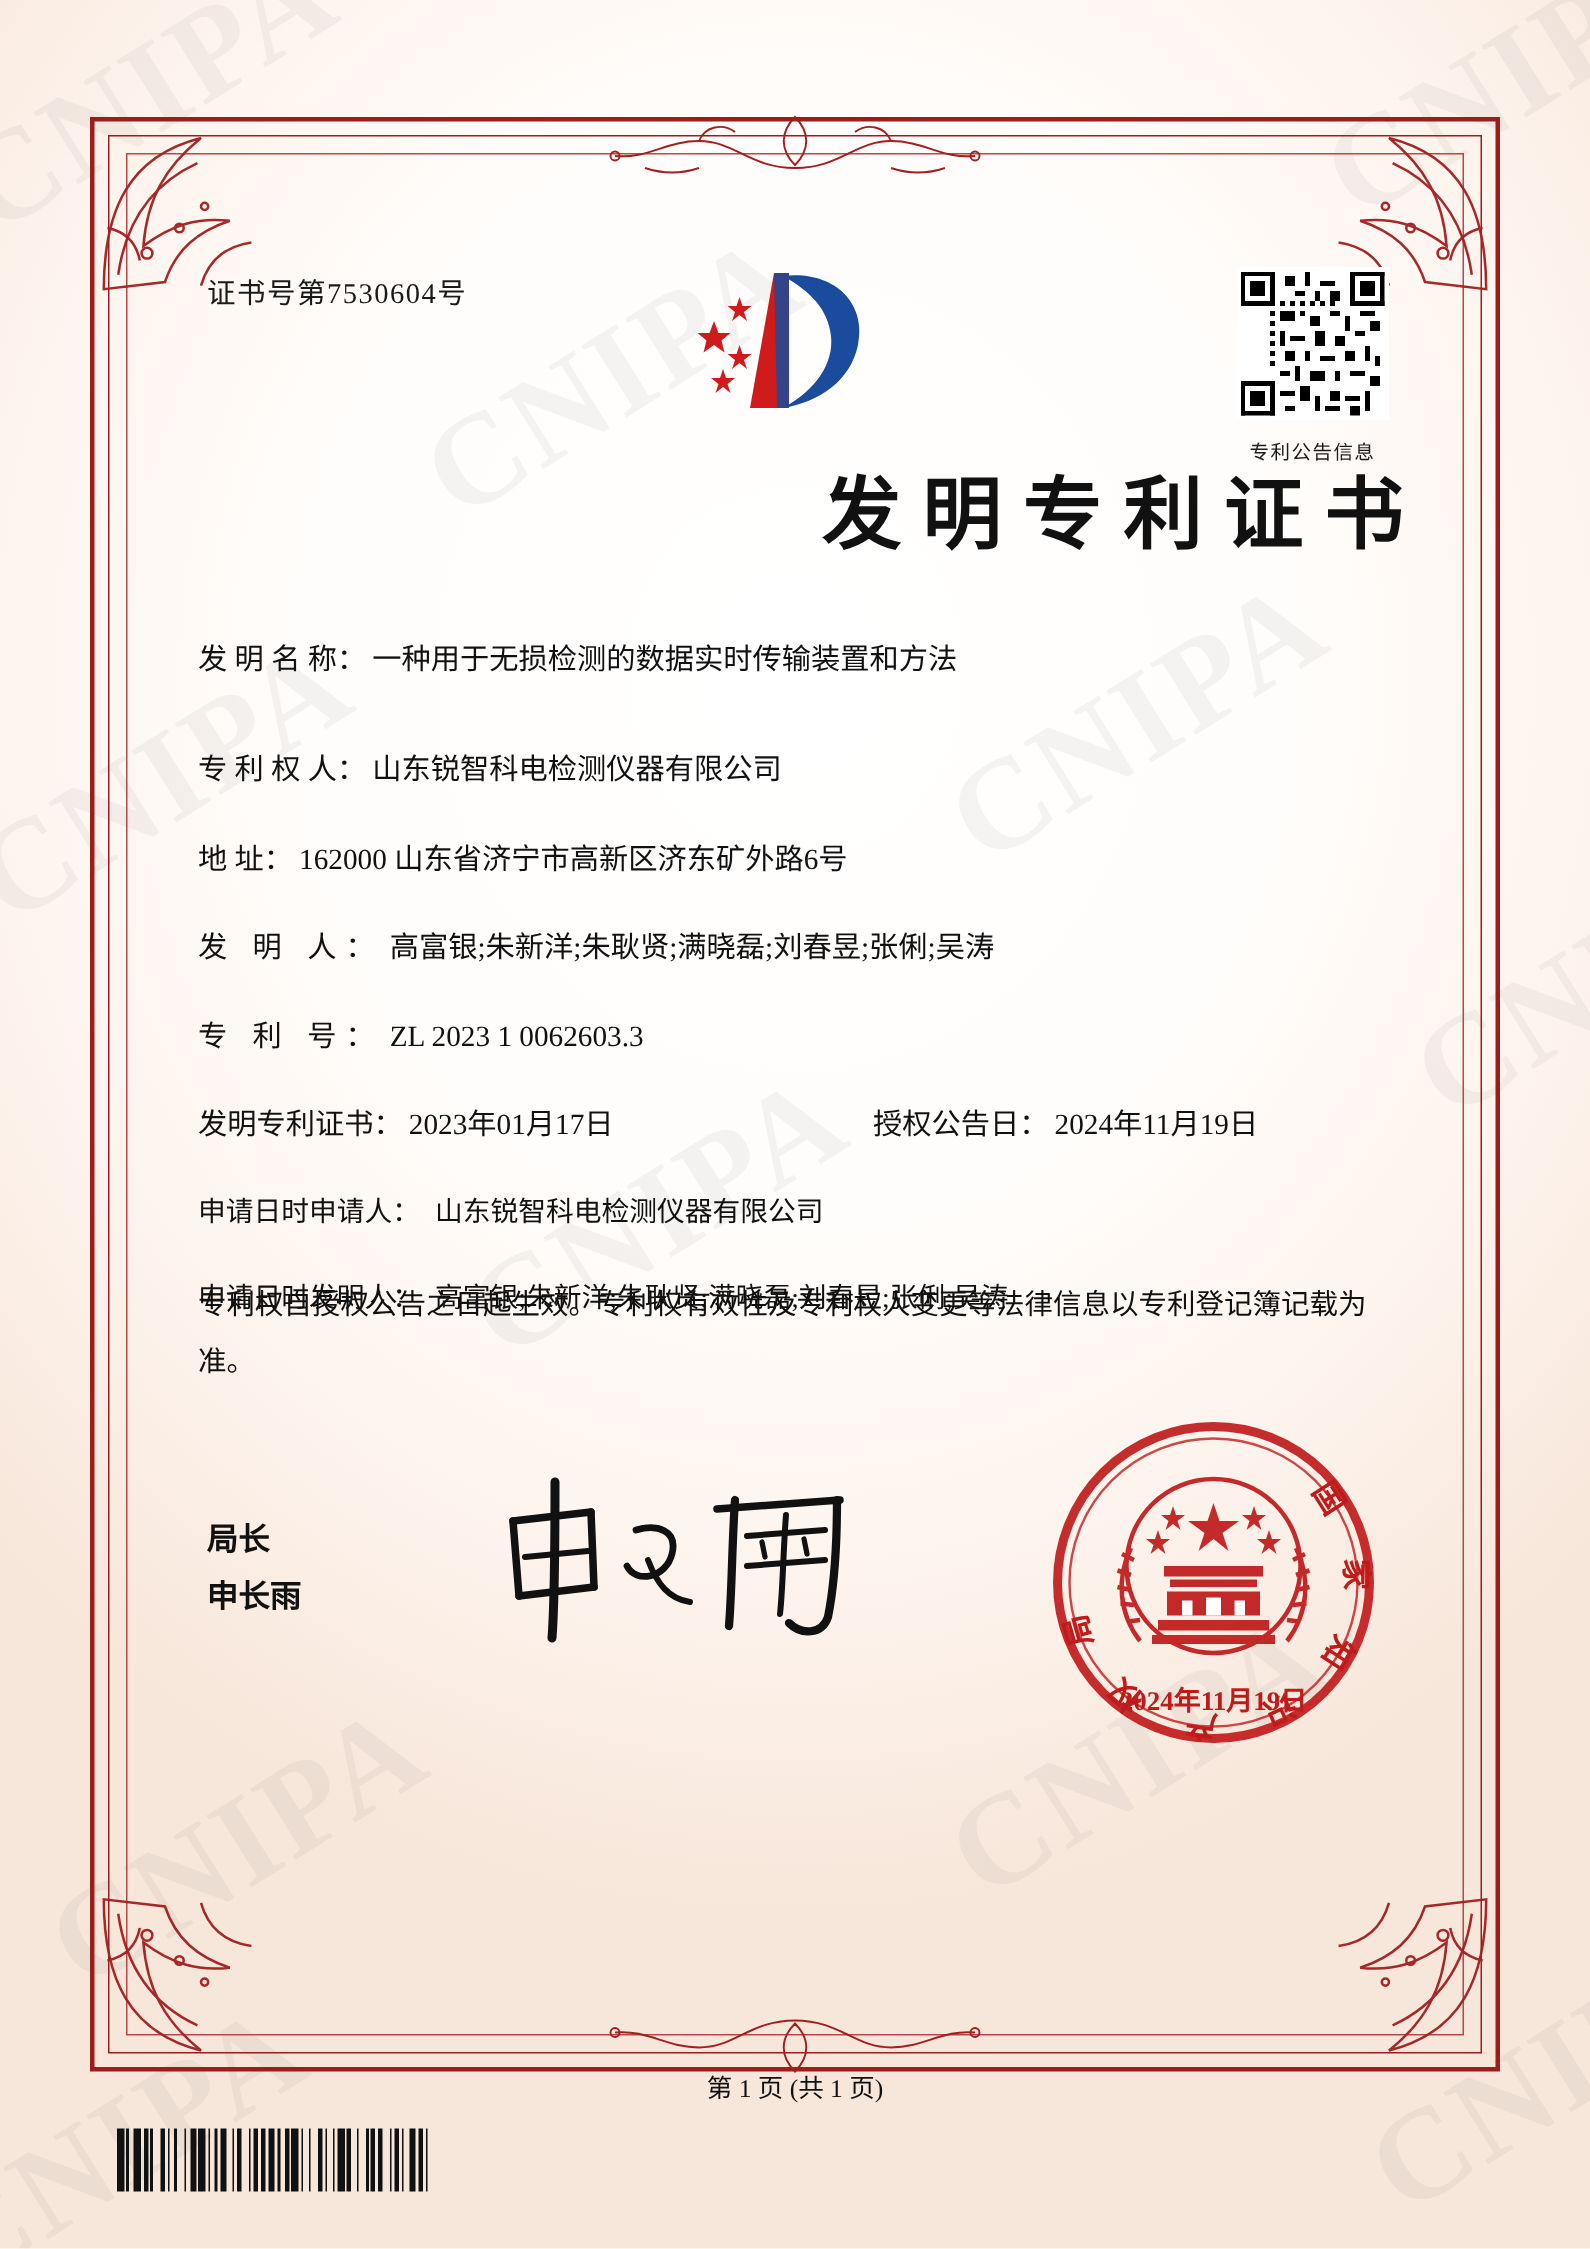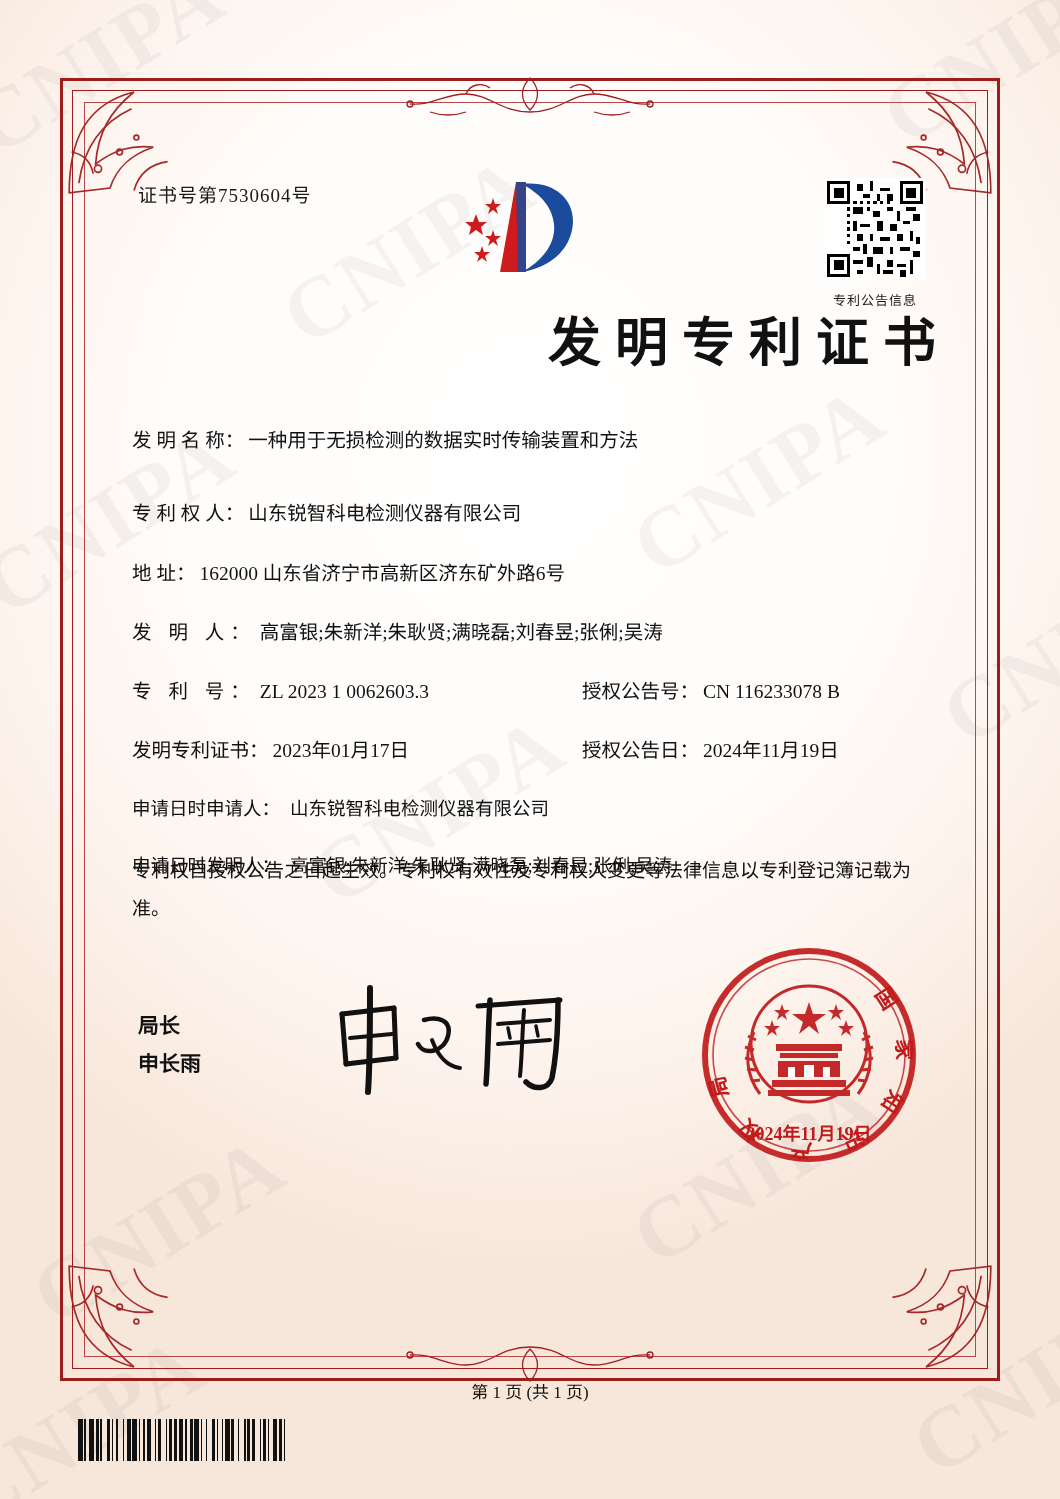--- a/index.html
+++ b/index.html
@@ -469,24 +469,20 @@
       <div class="frow">
         <span class="flabel" style="letter-spacing:6px;">发 明 人：</span>
         <span class="fvalue">高富银;朱新洋;朱耿贤;满晓磊;刘春昱;张俐;吴涛</span>
       </div>
 
       <div class="frow two-col">
         <span class="half left">
           <span class="flabel" style="letter-spacing:6px;">专 利 号：</span>
           <span class="fvalue">ZL 2023 1 0062603.3</span>
         </span>
-        <span class="half right">
-          <span class="flabel">授权公告号：</span>
-          <span class="fvalue">CN 116233078 B</span>
-        </span>
       </div>
 
       <div class="frow two-col">
         <span class="half left">
           <span class="flabel">发明专利证书：</span>
           <span class="fvalue">2023年01月17日</span>
         </span>
         <span class="half right">
           <span class="flabel">授权公告日：</span>
           <span class="fvalue">2024年11月19日</span>

